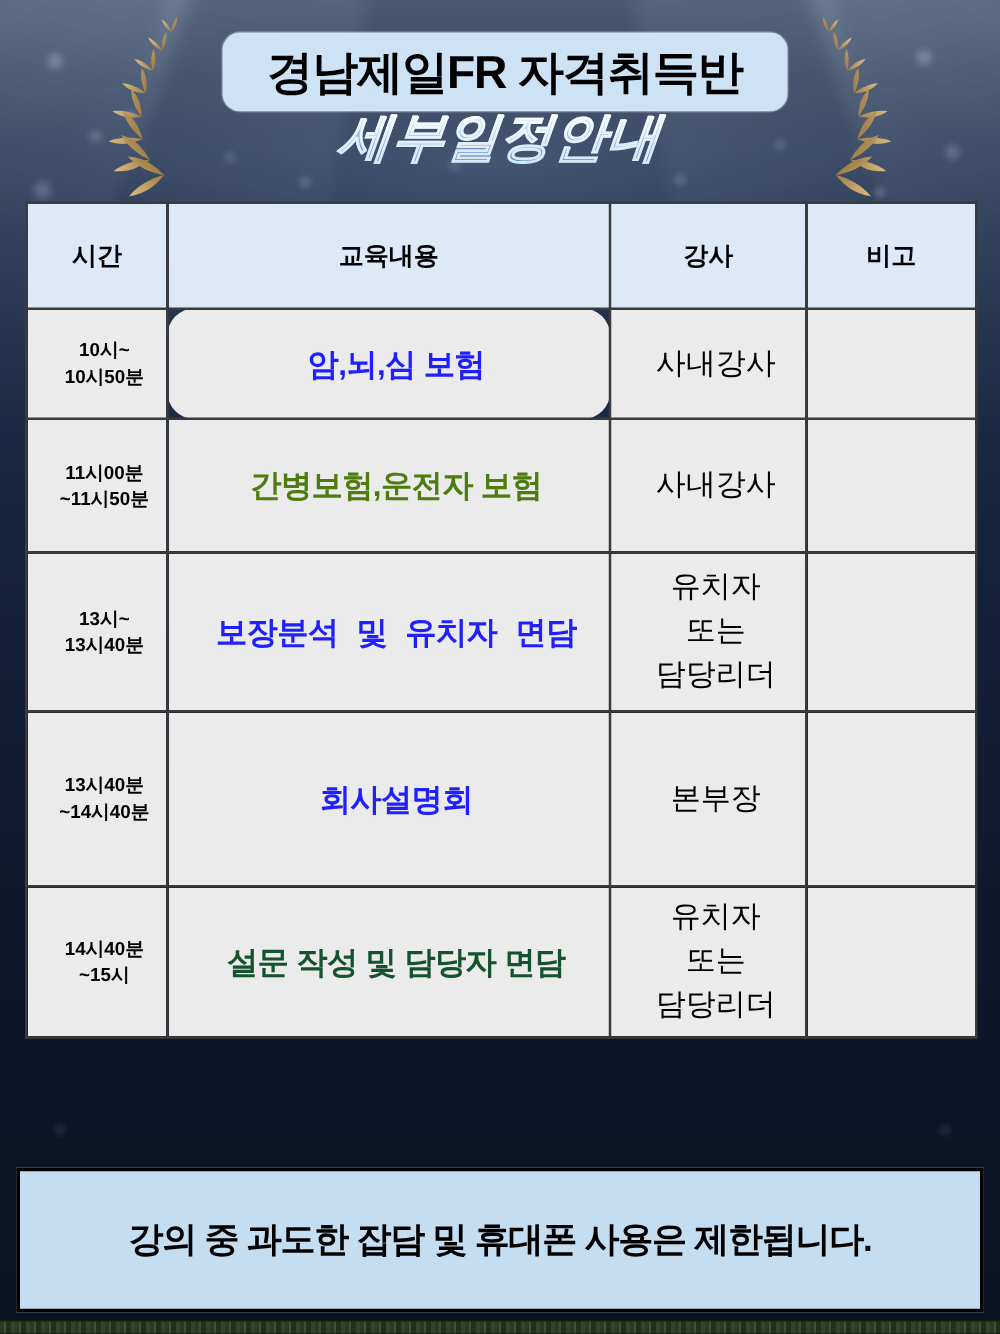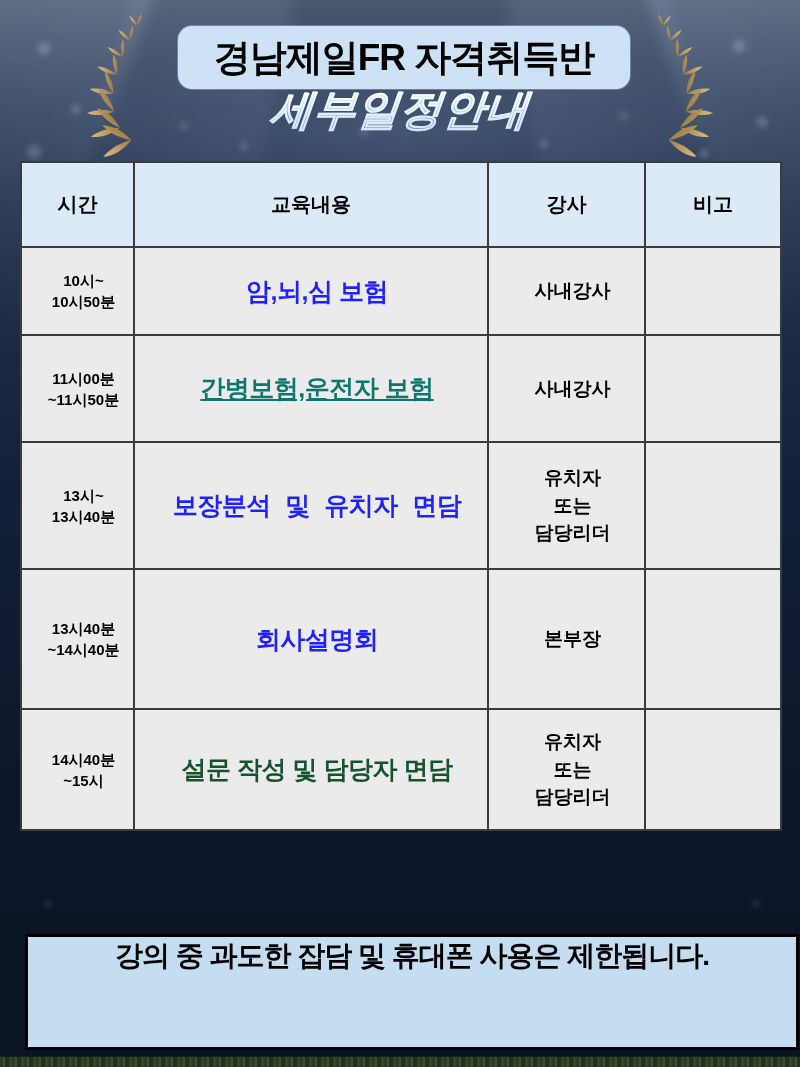--- a/index.html
+++ b/index.html
@@ -89,27 +89,27 @@
   table.schedule th { background: #dce9f7; font-size: 20px; font-weight: 800; color: #000000; height: 85px; }
   table.schedule td { background: #ebebeb; padding-left: 12px; }
   tr.r0 td { height: 88px; }
   tr.r1 td { height: 107px; }
   tr.r2 td { height: 89px; }
   tr.r3 td { height: 127px; }
   tr.r4 td { height: 140px; }
   tr.r5 td { height: 121px; }
   td.time { font-size: 15px; font-weight: 800; color: #000; white-space: pre-line; line-height: 1.4; }
   td.content { font-size: 25px; font-weight: 800; letter-spacing: -0.5px; }
-  td.people { font-size: 19px; font-weight: 700; color: #000; white-space: pre-line; line-height: 1.45; }
+  td.people { font-size: 24px; font-weight: 400; color: #000; white-space: pre-line; line-height: 1.45; }
 
   
   .notice {
     position: absolute; left: 13px; top: 934px; width: 774px; height: 116px;
     background: #c4ddf1; border: 3px solid #000;
-    display: flex; align-items: flex-start; justify-content: center; margin-left: 12px;
+    display: flex; align-items: center; justify-content: center;
   }
   .notice .notice-text { font-size: 28px; font-weight: 800; color: #000; letter-spacing: -1px; }
 </style>
 </head>
 <body>
 
 <div class="poster">
 
   <div class="haze"></div>
   <div class="beam b1"></div>
@@ -173,28 +173,28 @@
     <tbody>
         <tr>
       <th>시간</th>
       <th>교육내용</th>
       <th>강사</th>
       <th>비고</th>
     </tr>
     <tr class="r0">
       <td class="time">10시~
 10시50분</td>
-      <td class="content" style="color: rgb(31, 31, 255);">암,뇌,심 보험</td>
+      <td class="content" style="color: rgb(31, 31, 255); border-radius: 21px;">암,뇌,심 보험</td>
       <td class="people">사내강사</td>
       <td class="people"></td>
     </tr>
     <tr class="r1">
       <td class="time">11시00분
 ~11시50분</td>
-      <td class="content" style="color: #0f766e; text-decoration: underline;">간병보험,운전자 보험</td>
+      <td class="content" style="color: #4d7c0f;">간병보험,운전자 보험</td>
       <td class="people">사내강사</td>
       <td class="people"></td>
     </tr>
     <tr class="r3">
       <td class="time">13시~
 13시40분</td>
       <td class="content" style="color: rgb(31, 31, 255); font-family: Liberation Mono, monospace;">보장분석 및 유치자 면담</td>
       <td class="people">유치자
 또는
 담당리더</td>

